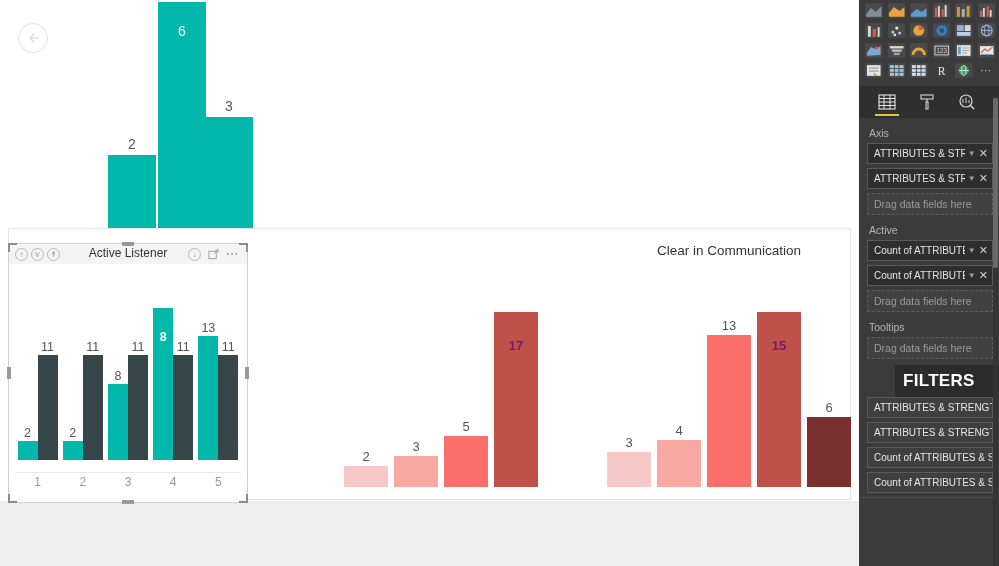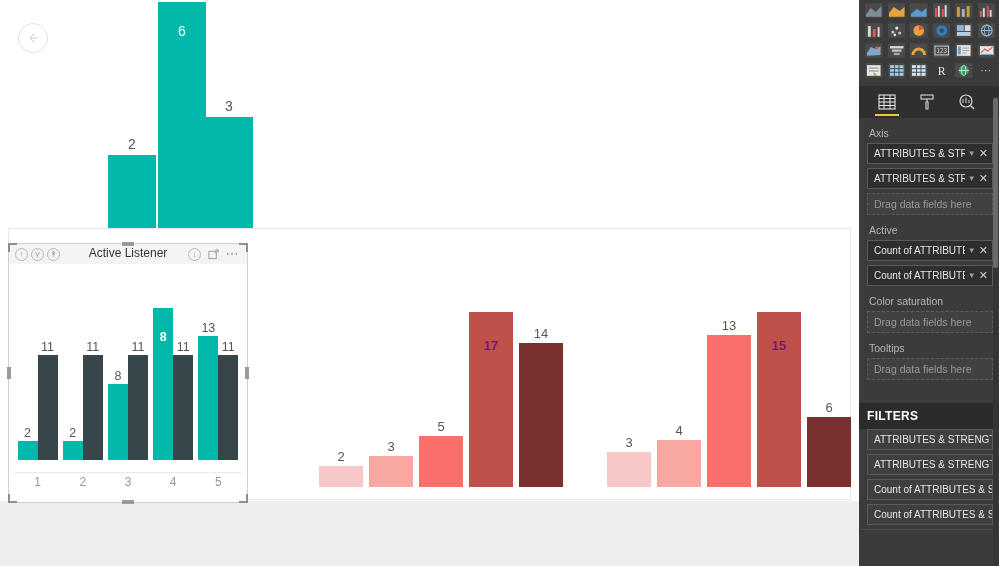--- a/index.html
+++ b/index.html
@@ -168,21 +168,21 @@
   .tab {
     width: 40px; height: 32px;
     display: flex; align-items: center; justify-content: center;
     position: relative;
   }
   .tab.active::after {
     content: ""; position: absolute; bottom: 2px; left: 8px; right: 8px;
     height: 2px; background: #e8c53d;
   }
 
-  .section { padding: 4px 6px 19px 8px; }
+  .section { padding: 4px 6px 2px 8px; }
   .section-label { color: #b4b4b4; font-size: 10.5px; padding: 5px 0 4px 2px; }
   .dropzone {
     border: 1px dashed #5c5c5c;
     color: #9a9a9a; font-size: 10.5px;
     padding: 4px 6px; margin: 0 0 4px 0;
     background: #414141;
   }
   .pill {
     background: #2e2e2e; border: 1px solid #5a5a5a;
     margin: 0 0 4px 0; padding: 3px 4px 3px 6px;
@@ -190,22 +190,22 @@
     color: #e4e4e4; font-size: 10px;
     white-space: nowrap; overflow: hidden;
   }
   .pill .pill-txt { flex: 1; overflow: hidden; text-overflow: clip; }
   .pill .caret { color: #9a9a9a; font-size: 8px; }
   .pill .x { color: #cfcfcf; font-size: 11px; }
   .divider { height: 1px; background: #4c4c4c; margin: 4px 2px; }
 
   .filters-head {
     background: #2b2b2b; color: #ffffff;
-    font-weight: bold; font-size: 12px;
-    padding: 6px 8px; letter-spacing: .3px;
+    font-weight: bold; font-size: 17px;
+    padding: 6px 8px; letter-spacing: .3px; margin-left: 36px;
   }
   .filter-pill {
     background: #3f3f3f; border: 1px solid #5a5a5a;
     margin: 0 6px 4px 8px; padding: 4px 6px;
     color: #e6e6e6; font-size: 10px;
     white-space: nowrap; overflow: hidden;
   }
   .scroll-track {
     position: absolute; right: 1px; top: 96px;
     width: 5px; height: 470px; background: #343434;
@@ -261,29 +261,26 @@
                 <div class="bar" style="width: 44px; height: 31px; background: rgb(248, 168, 160);"></div>
               </div>
               <div class="bar-wrap">
                 <div class="val">5</div>
                 <div class="bar" style="width: 44px; height: 51px; background: rgb(251, 111, 106);"></div>
               </div>
               <div class="bar-wrap">
                 <div class="val inside">17</div>
                 <div class="bar" style="width: 44px; height: 175px; background: rgb(192, 80, 74);"></div>
               </div>
-              <div class="bar-wrap">
-                <div class="val">14</div>
-                <div class="bar" style="width: 44px; height: 144px; background: rgb(123, 48, 48);"></div>
-              </div>
             </div>
           </div>
       </div>
 
       <div class="chart-col" style="left:590px; width:260px;">
+        <div class="chart-title">Clear in Communication</div>
         <div class="chart-plot" id="plot-clear">
             <div class="bar-group" style="gap: 6px;">
               <div class="bar-wrap">
                 <div class="val">3</div>
                 <div class="bar" style="width: 44px; height: 35px; background: rgb(247, 200, 200);"></div>
               </div>
               <div class="bar-wrap">
                 <div class="val">4</div>
                 <div class="bar" style="width: 44px; height: 47px; background: rgb(248, 168, 160);"></div>
               </div>
@@ -636,21 +633,20 @@
         <div class="pill">
           <span class="pill-txt">Count of ATTRIBUTES &amp; </span>
           <span class="caret">▼</span>
           <span class="x">✕</span>
         </div>
         <div class="pill">
           <span class="pill-txt">Count of ATTRIBUTES &amp; </span>
           <span class="caret">▼</span>
           <span class="x">✕</span>
         </div>
-        <div class="section-label">Color saturation</div>
         <div class="dropzone">Drag data fields here</div>
         <div class="section-label">Tooltips</div>
         <div class="dropzone">Drag data fields here</div>
       </div>
 
     <div class="filters-head">FILTERS</div>
     <div id="visual-filters">
         <div class="filter-pill">ATTRIBUTES &amp; STRENGT...</div>
         <div class="filter-pill">ATTRIBUTES &amp; STRENGT...</div>
         <div class="filter-pill">Count of ATTRIBUTES &amp; S...</div>

